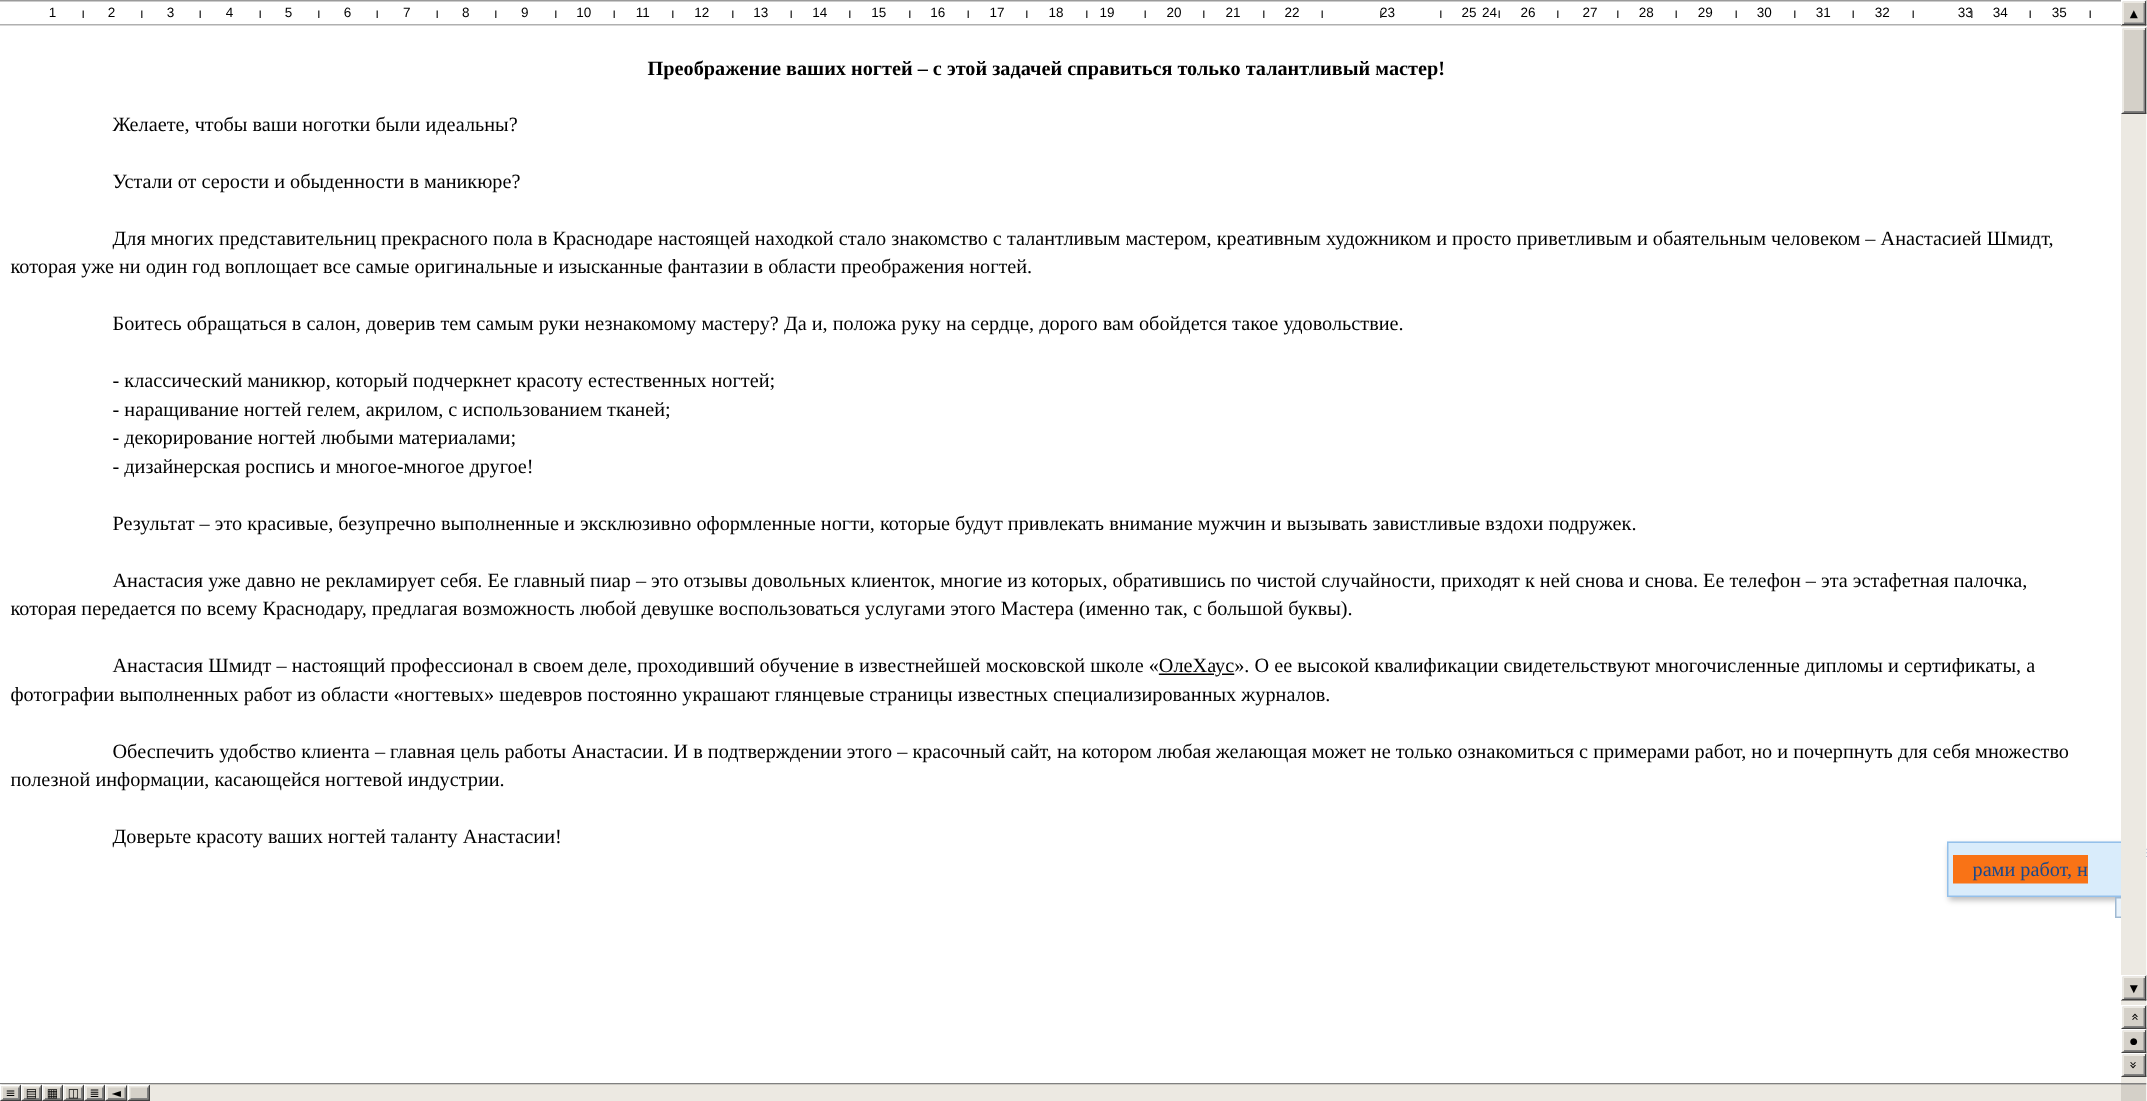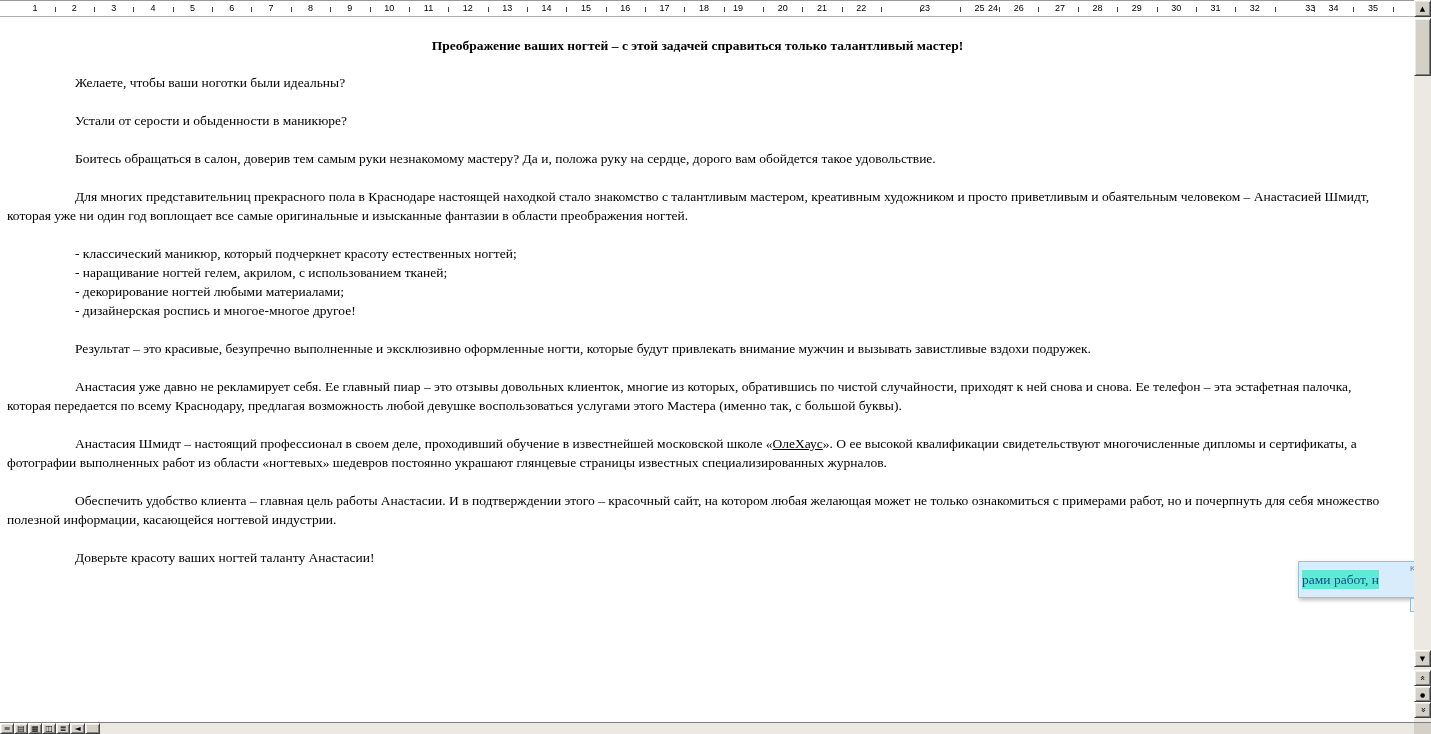--- a/index.html
+++ b/index.html
@@ -105,23 +105,24 @@
   .overlay {
     position: absolute; left: 1298px; top: 561px;
     width: 126px; height: 37px;
     background: #d9ecfb;
     border: 1px solid #94c0ea;
     box-shadow: 1px 2px 4px rgba(0,0,0,.28);
     display: flex; align-items: center;
     padding: 2px 3px; gap: 3px;
   }
   .overlay-text {
-    background: #5eead4; color: #17498f;
+    background: #f97316; color: #17498f;
     font-size: 13.5px; line-height: 19px;
     white-space: nowrap;
+    padding-left: 13px;
   }
   .overlay-badge {
     font-family: "Liberation Sans", sans-serif;
     font-size: 8px; color: #4d76a8; align-self: flex-start; padding-left: 28px;
   }
   .overlay-icon {
     width: 14px; height: 14px; flex: none;
     border-radius: 50%;
     background: #2f7fd6; color: #fff;
     font-size: 9px; line-height: 14px; text-align: center;
@@ -209,22 +210,22 @@
     <span class="ruler-tick" style="left: 1353.25px;"></span>
     <span class="ruler-num" style="left: 1372.9px;">35</span>
     <span class="ruler-tick" style="left: 1392.6px;"></span>
   </div>
 
 <div class="doc">
   <div>
       <p class="p-title">Преображение ваших ногтей – с этой задачей справиться только талантливый мастер!</p>
       <p class="p-body">Желаете, чтобы ваши ноготки были идеальны?</p>
       <p class="p-body">Устали от серости и обыденности в маникюре?</p>
+      <p class="p-body">Для многих представительниц прекрасного пола в Краснодаре настоящей находкой стало знакомство с талантливым мастером, креативным художником и просто приветливым и обаятельным человеком – Анастасией Шмидт, которая уже ни один год воплощает все самые оригинальные и изысканные фантазии в области преображения ногтей.</p>
       <p class="p-body">Боитесь обращаться в салон, доверив тем самым руки незнакомому мастеру? Да и, положа руку на сердце, дорого вам обойдется такое удовольствие.</p>
-      <p class="p-body">Для многих представительниц прекрасного пола в Краснодаре настоящей находкой стало знакомство с талантливым мастером, креативным художником и просто приветливым и обаятельным человеком – Анастасией Шмидт, которая уже ни один год воплощает все самые оригинальные и изысканные фантазии в области преображения ногтей.</p>
       <p class="p-list">- классический маникюр, который подчеркнет красоту естественных ногтей;</p>
       <p class="p-list">- наращивание ногтей гелем, акрилом, с использованием тканей;</p>
       <p class="p-list">- декорирование ногтей любыми материалами;</p>
       <p class="p-list-end">- дизайнерская роспись и многое-многое другое!</p>
       <p class="p-body">Результат – это красивые, безупречно выполненные и эксклюзивно оформленные ногти, которые будут привлекать внимание мужчин и вызывать завистливые вздохи подружек.</p>
       <p class="p-body">Анастасия уже давно не рекламирует себя. Ее главный пиар – это отзывы довольных клиенток, многие из которых, обратившись по чистой случайности, приходят к ней снова и снова. Ее телефон – эта эстафетная палочка, которая передается по всему Краснодару, предлагая возможность любой девушке воспользоваться услугами этого Мастера (именно так, с большой буквы).</p>
       <p class="p-body"><span>Анастасия Шмидт – настоящий профессионал в своем деле, проходивший обучение в известнейшей московской школе «</span><span class="u">ОлеХаус</span><span>». О ее высокой квалификации свидетельствуют многочисленные дипломы и сертификаты, а фотографии выполненных работ из области «ногтевых» шедевров постоянно украшают глянцевые страницы известных специализированных журналов.</span></p>
       <p class="p-body">Обеспечить удобство клиента – главная цель работы Анастасии. И в подтверждении этого – красочный сайт, на котором любая желающая может не только ознакомиться с примерами работ, но и почерпнуть для себя множество полезной информации, касающейся ногтевой индустрии.</p>
       <p class="p-body">Доверьте красоту ваших ногтей таланту Анастасии!</p>
     </div>

